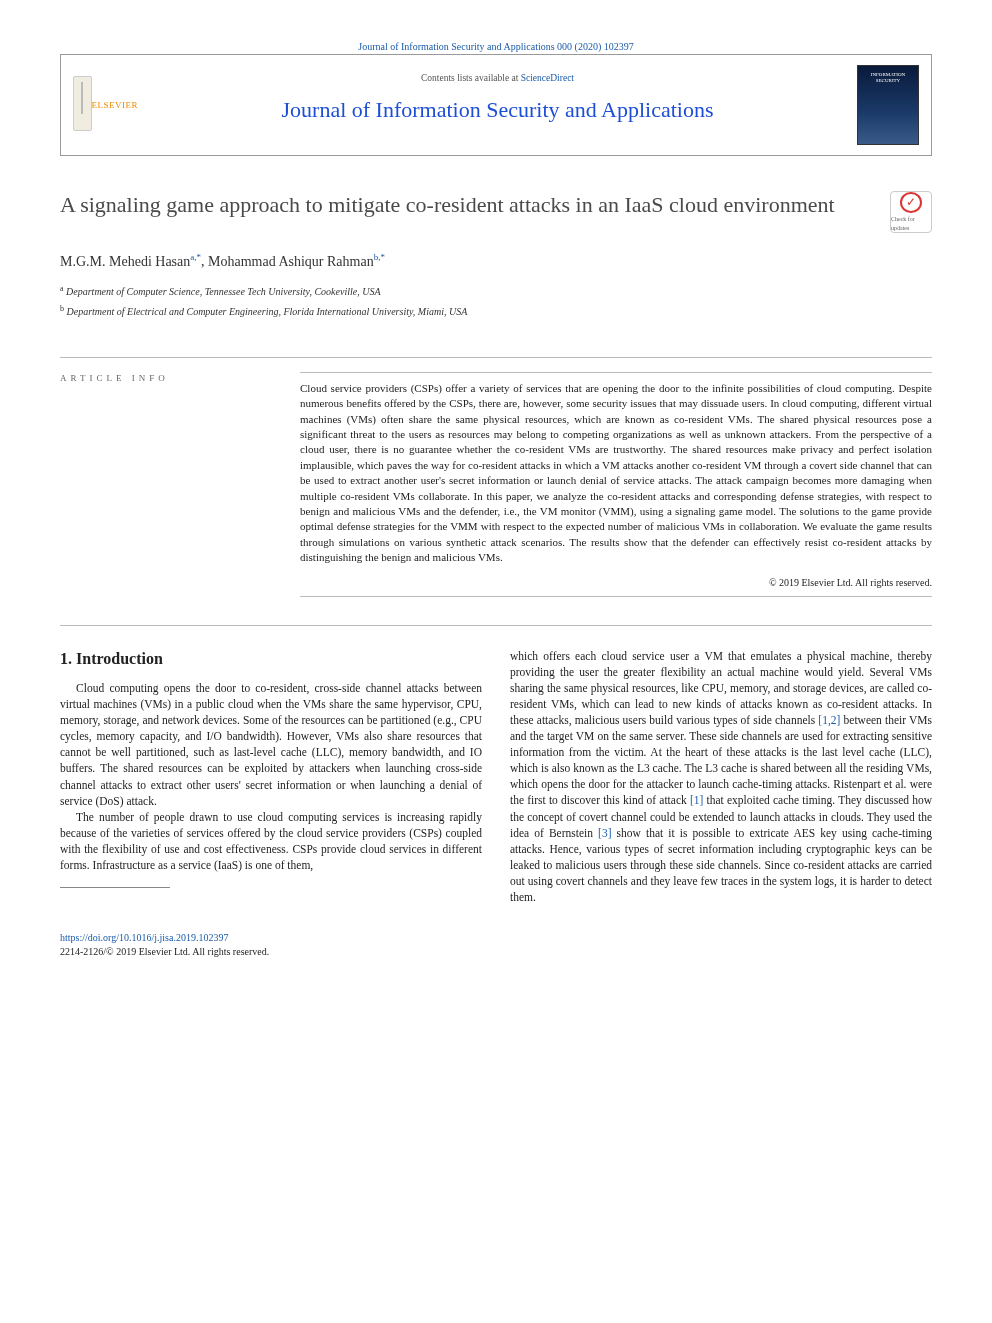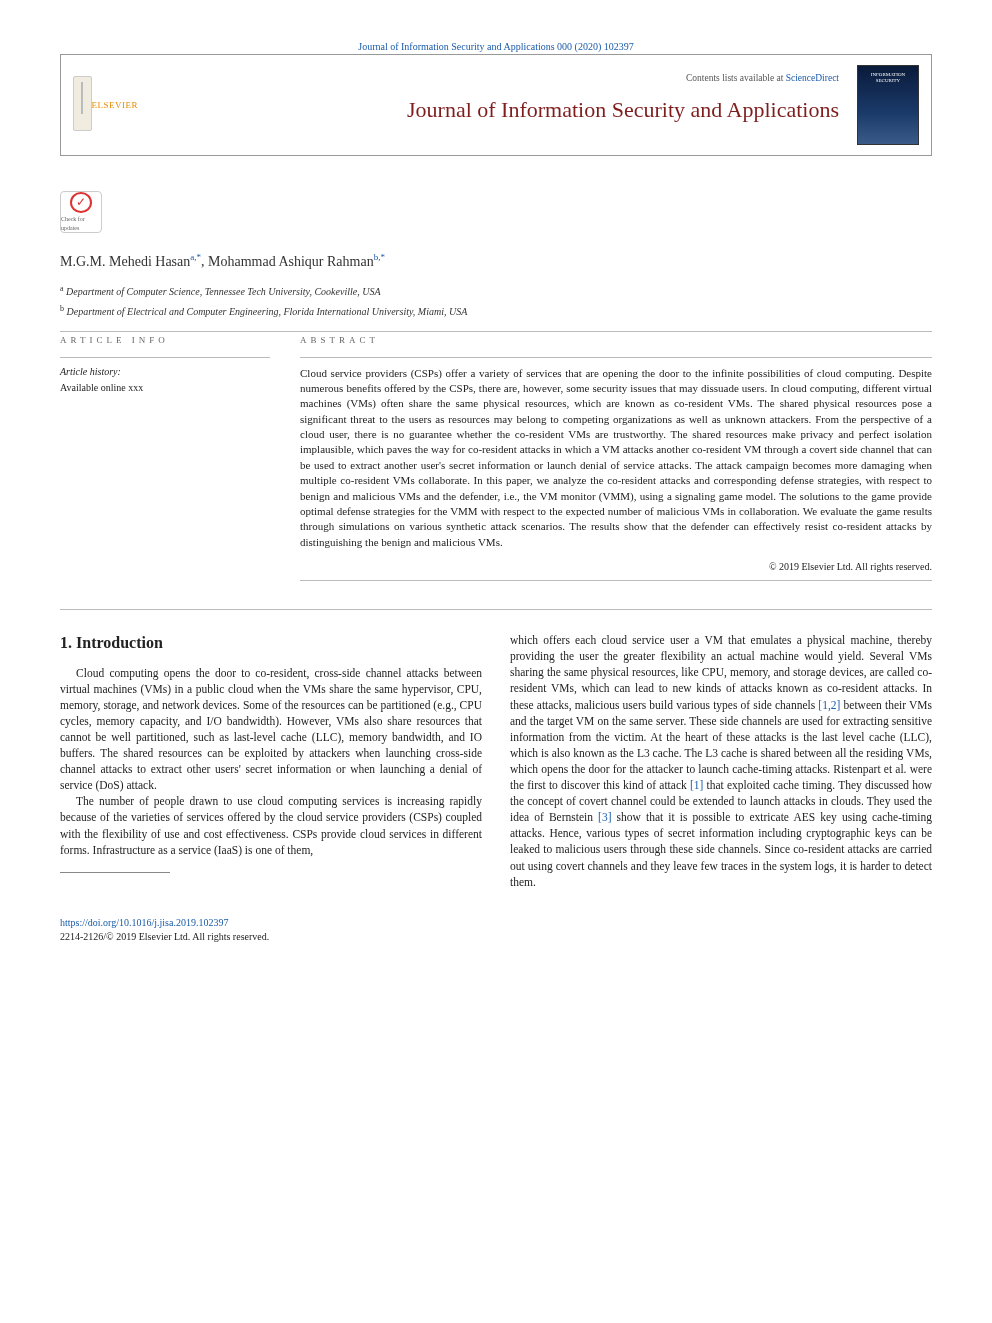--- a/index.html
+++ b/index.html
@@ -22,40 +22,40 @@
     gap: 18px;
     margin-bottom: 35px;
   }
   .elsevier-logo {
     width: 65px; height: 78px;
     display: flex; flex-direction: row; align-items: center; justify-content: flex-end;
     font-size: 9px; color: #e98c00; letter-spacing: 0.5px;
   }
   .elsevier-logo .tree { width: 55px; height: 55px; background: #f0ece0; border: 1px solid #ccc; border-radius: 2px; margin-bottom: 3px; position: relative; }
   .elsevier-logo .tree::before { content:""; position:absolute; left:50%; top:10%; width:2px; height:60%; background:#bbb; transform:translateX(-50%); }
-  .header-center { flex: 1; text-align: right; }
+  .header-center { flex: 1; text-align: center; }
   .contents-line { font-size: 9.5px; color: #555; margin-bottom: 10px; }
   .contents-line a { color: #1a5ba8; text-decoration: none; }
-  .journal-name { font-family: Georgia, serif; font-size: 22px; color: #7f1d1d; margin: 8px 0 12px; font-weight: normal; }
+  .journal-name { font-family: Georgia, serif; font-size: 22px; color: #1d4ed8; margin: 8px 0 12px; font-weight: normal; }
   .homepage-line { font-size: 9.5px; color: #555; }
   .homepage-line a { color: #1a5ba8; text-decoration: none; }
   .cover-thumb { width: 62px; height: 80px; background: linear-gradient(#0a1a3a,#1a3a6a 60%,#3a5a8a); border: 1px solid #333; display:flex; flex-direction:column; justify-content:flex-start; align-items:center; padding-top:6px; }
   .cover-thumb .ctitle { color:#fff; font-size:5px; text-align:center; line-height:1.1; }
 
   .title-row { display:flex; align-items:flex-start; gap:20px; margin-bottom: 18px; }
   .paper-title { font-size: 22px; color: #4a4a4a; font-weight: normal; flex:1; line-height:1.25; }
   .check-badge { width: 42px; height: 42px; border:1px solid #ccc; border-radius:4px; display:flex; flex-direction:column; align-items:center; justify-content:center; font-size:6px; color:#666; }
   .check-badge .circ { width:22px; height:22px; border:2px solid #d33; border-radius:50%; display:flex; align-items:center; justify-content:center; font-size:12px; color:#d33; margin-bottom:2px; }
 
   .authors { font-size: 14px; color: #333; margin-bottom: 12px; }
   .authors .sup { font-size: 9px; vertical-align: super; color: #1a5ba8; }
   .affil { font-size: 10px; font-style: italic; color: #333; margin-bottom: 3px; }
   .affil .sup { font-size: 8px; vertical-align: super; color: #333; font-style:normal; }
 
-  .info-abstract { display:flex; gap: 30px; margin-top: 12px; border-top:1px solid #bbb; padding-top:2px; }
+  .info-abstract { display:flex; gap: 30px; margin-top: 38px; border-top:1px solid #bbb; padding-top:14px; }
   .info-col { width: 210px; font-size: 10px; }
   .abs-col { flex:1; font-size: 11px; text-align: justify; }
   .sec-label { letter-spacing: 4px; font-size: 9px; color:#666; margin-bottom:10px; text-transform: uppercase; }
   .info-block { border-top:1px solid #bbb; padding:7px 0; }
   .info-block .bt { font-style: italic; margin-bottom:2px; }
   .info-block .kw { margin-top: 2px; }
   .copyright { text-align:right; font-size:10px; margin-top:10px; }
 
   .body-cols { column-count: 2; column-gap: 28px; margin-top: 28px; border-top:1px solid #bbb; padding-top:22px; font-size:11.5px; text-align: justify; }
   .body-cols h2 { font-size: 16px; font-weight: bold; margin-bottom: 10px; }
@@ -83,20 +83,21 @@
       <span>Contents lists available at </span><a href="#">ScienceDirect</a>
     </div>
     <div class="journal-name">Journal of Information Security and Applications</div>
   </div>
   <div class="cover-thumb">
     <div class="ctitle">INFORMATION SECURITY</div>
   </div>
 </div>
 
 <div class="title-row">
+  <h1 class="paper-title">A signaling game approach to mitigate co-resident attacks in an IaaS cloud environment</h1>
   <div class="check-badge">
     <div class="circ">✓</div>
     <span>Check for updates</span>
   </div>
 </div>
 
 <div class="authors">
   <span>M.G.M. Mehedi Hasan</span><span class="sup">a,*</span>,
   <span>Mohammad Ashiqur Rahman</span><span class="sup">b,*</span>
 </div>
@@ -106,27 +107,22 @@
   <span>Department of Computer Science, Tennessee Tech University, Cookeville, USA</span>
 </div>
 <div class="affil">
   <span class="sup">b</span>
   <span>Department of Electrical and Computer Engineering, Florida International University, Miami, USA</span>
 </div>
 
 <div class="info-abstract">
   <div class="info-col">
     <div class="sec-label">ARTICLE INFO</div>
-    <div class="info-block">
-      <div class="bt">Article history:</div>
-      <div>Available online xxx</div>
-    </div>
   </div>
   <div class="abs-col">
-    <div class="sec-label">ABSTRACT</div>
     <div style="border-top:1px solid #bbb; padding-top:8px;">Cloud service providers (CSPs) offer a variety of services that are opening the door to the infinite possibilities of cloud computing. Despite numerous benefits offered by the CSPs, there are, however, some security issues that may dissuade users. In cloud computing, different virtual machines (VMs) often share the same physical resources, which are known as co-resident VMs. The shared physical resources pose a significant threat to the users as resources may belong to competing organizations as well as unknown attackers. From the perspective of a cloud user, there is no guarantee whether the co-resident VMs are trustworthy. The shared resources make privacy and perfect isolation implausible, which paves the way for co-resident attacks in which a VM attacks another co-resident VM through a covert side channel that can be used to extract another user's secret information or launch denial of service attacks. The attack campaign becomes more damaging when multiple co-resident VMs collaborate. In this paper, we analyze the co-resident attacks and corresponding defense strategies, with respect to benign and malicious VMs and the defender, i.e., the VM monitor (VMM), using a signaling game model. The solutions to the game provide optimal defense strategies for the VMM with respect to the expected number of malicious VMs in collaboration. We evaluate the game results through simulations on various synthetic attack scenarios. The results show that the defender can effectively resist co-resident attacks by distinguishing the benign and malicious VMs.</div>
     <div class="copyright">© 2019 Elsevier Ltd. All rights reserved.</div>
     <div style="border-top:1px solid #bbb; margin-top:6px;"></div>
   </div>
 </div>
 
 <div class="body-cols">
   <h2>1. Introduction</h2>
   <p>Cloud computing opens the door to co-resident, cross-side channel attacks between virtual machines (VMs) in a public cloud when the VMs share the same hypervisor, CPU, memory, storage, and network devices. Some of the resources can be partitioned (e.g., CPU cycles, memory capacity, and I/O bandwidth). However, VMs also share resources that cannot be well partitioned, such as last-level cache (LLC), memory bandwidth, and IO buffers. The shared resources can be exploited by attackers when launching cross-side channel attacks to extract other users' secret information or when launching a denial of service (DoS) attack.</p>
   <p>The number of people drawn to use cloud computing services is increasing rapidly because of the varieties of services offered by the cloud service providers (CSPs) coupled with the flexibility of use and cost effectiveness. CSPs provide cloud services in different forms. Infrastructure as a service (IaaS) is one of them,</p>

